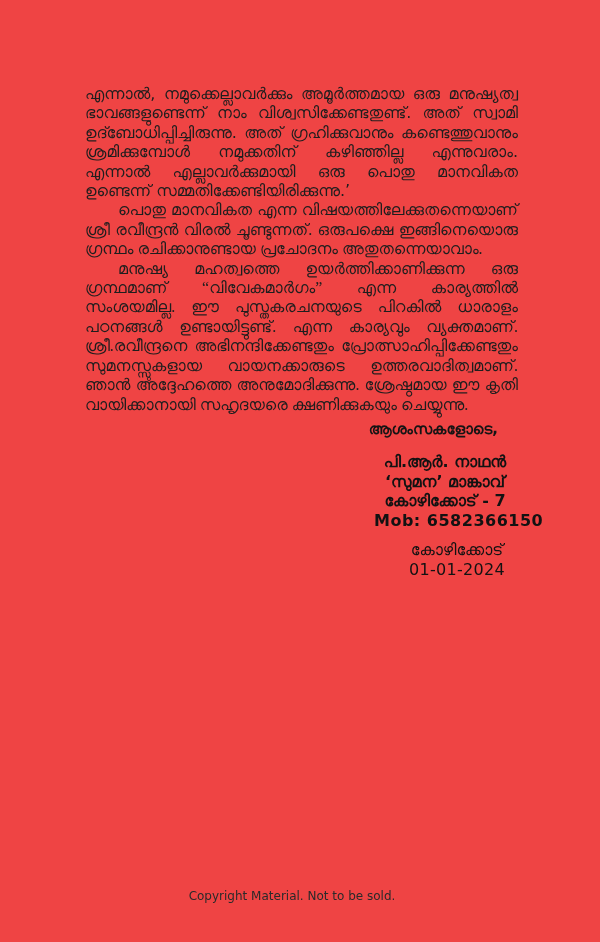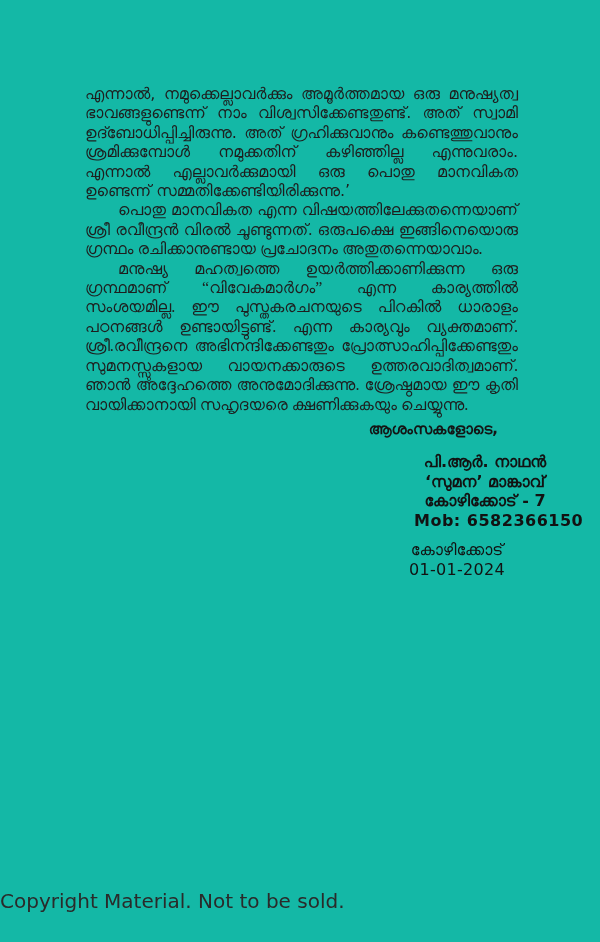--- a/index.html
+++ b/index.html
@@ -11,21 +11,21 @@
     height: 942px;
     position: relative;
     background: #ffffff;
     font-family: "DejaVu Sans", "Liberation Sans", sans-serif;
     color: #1e1e1e;
     overflow: hidden;
   }
   .page {
     position: absolute;
     inset: 0;
-    background: #14b8a6;
+    background: #ef4444;
   }
   .text-block {
     position: absolute;
     left: 85px;
     top: 84px;
     width: 433px;
   }
   .text-block p {
     margin: 0;
     font-size: 16px;
@@ -50,21 +50,20 @@
     position: absolute;
     left: 374px;
     top: 452px;
     width: 142px;
     text-align: center;
     font-weight: bold;
     font-size: 16px;
     line-height: 19.5px;
     color: #121212;
     white-space: nowrap;
-    margin-left: 40px;
   }
   .sig-block .mob-line {
     letter-spacing: 0.5px;
   }
   .place-date {
     position: absolute;
     left: 396px;
     top: 540px;
     width: 122px;
     text-align: center;
@@ -78,22 +77,22 @@
   .place-date .date {
     font-size: 16px;
     line-height: 19px;
     letter-spacing: 0.3px;
   }
   .footer {
     position: absolute;
     left: 0;
     right: 16px;
     top: 889px;
-    text-align: left;
-    font-size: 20px;
+    text-align: center;
+    font-size: 12px;
     color: #2a2a2a;
   }
 </style>
 </head>
 <body>
 
 <div class="page">
 
   <div class="text-block">
     <p>എന്നാൽ, നമുക്കെല്ലാവർക്കും അമൂർത്തമായ ഒരു മനുഷ്യത്വ ഭാവങ്ങളുണ്ടെന്ന് നാം വിശ്വസിക്കേണ്ടതുണ്ട്. അത് സ്വാമി ഉദ്ബോധിപ്പിച്ചിരുന്നു. അത് ഗ്രഹിക്കുവാനും കണ്ടെത്തുവാനും ശ്രമിക്കുമ്പോൾ നമുക്കതിന് കഴിഞ്ഞില്ല എന്നുവരാം. എന്നാൽ എല്ലാവർക്കുമായി ഒരു പൊതു മാനവികത ഉണ്ടെന്ന് സമ്മതിക്കേണ്ടിയിരിക്കുന്നു.’</p>

